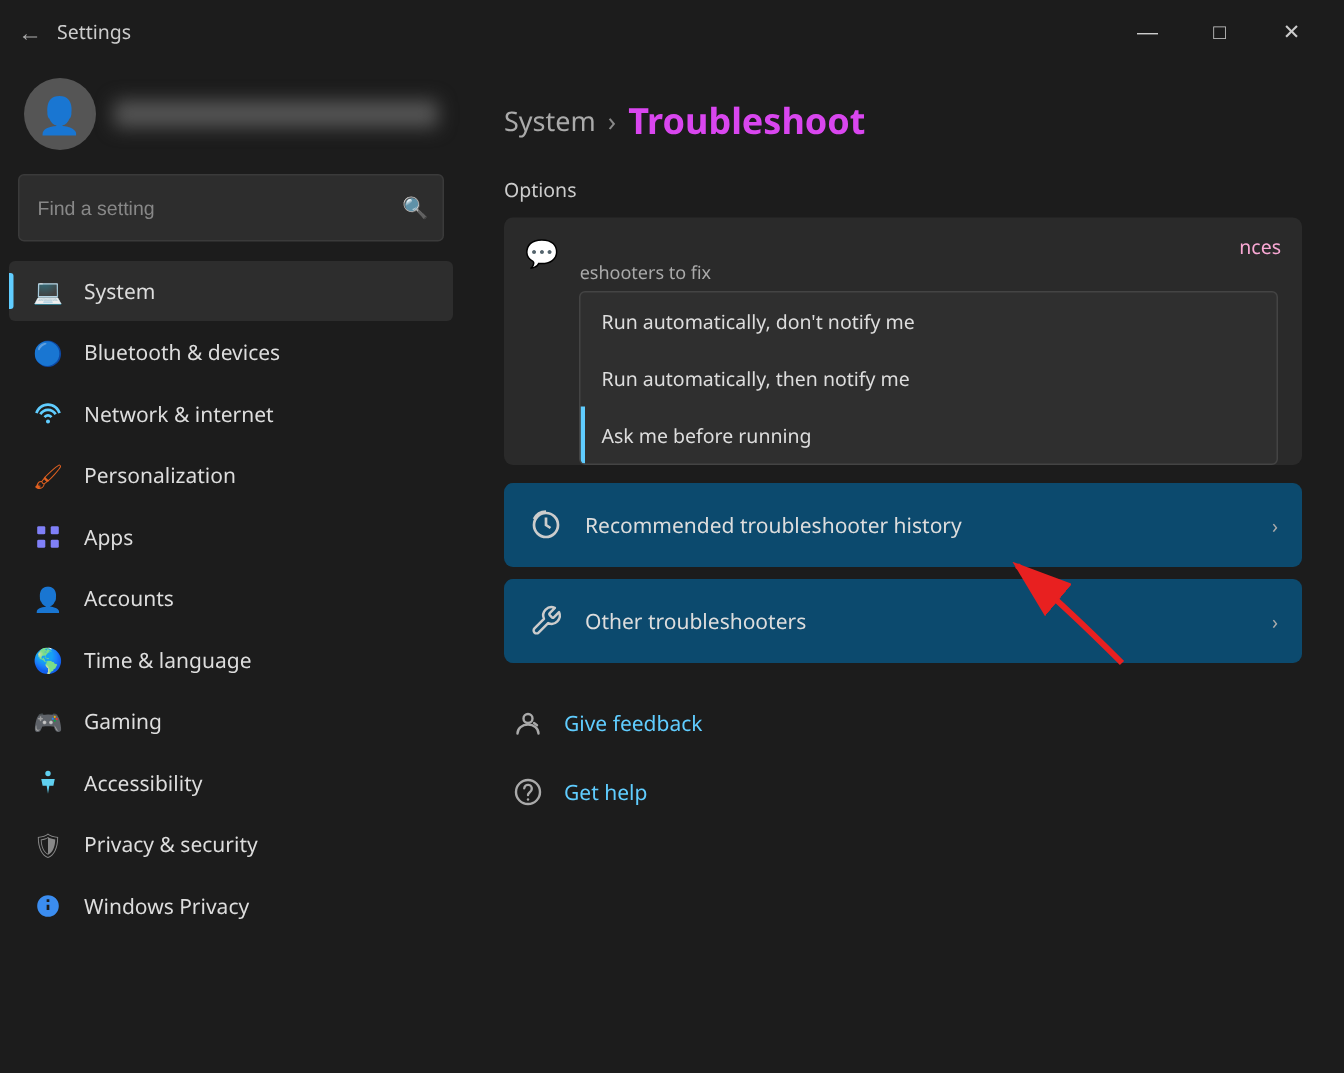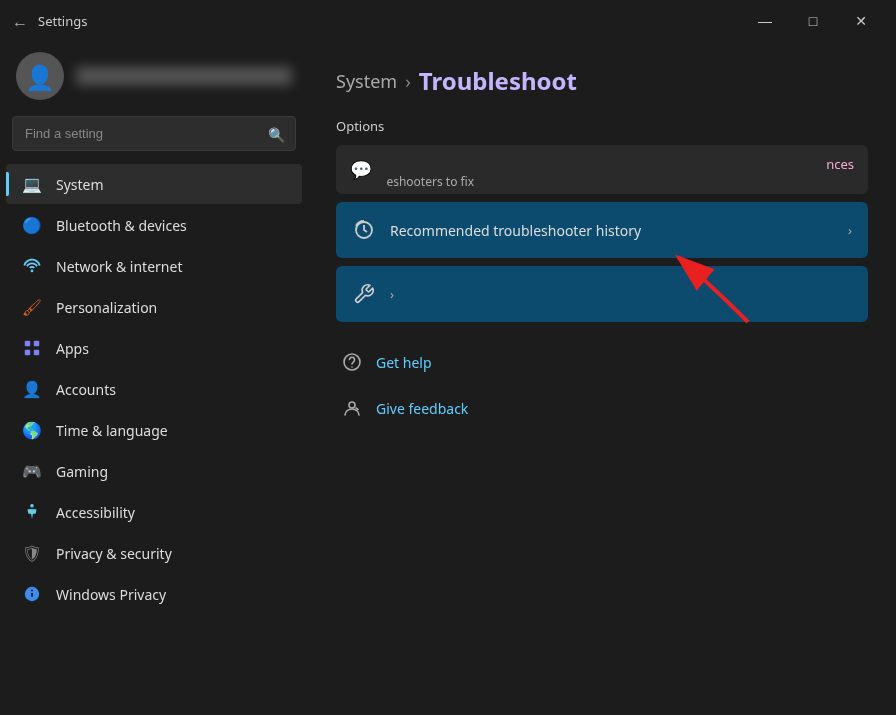--- a/index.html
+++ b/index.html
@@ -97,21 +97,21 @@
       filter: blur(6px);
     }
 
     
     .search-container {
       margin: 0 12px 8px 12px;
       position: relative;
     }
     .search-input {
       width: 100%;
-      height: 35px;
+      height: 45px;
       background: #2d2d2d;
       border: 1px solid #3a3a3a;
       border-radius: 4px;
       padding: 0 36px 0 12px;
       color: #ccc;
       font-size: 13px;
       outline: none;
     }
     .search-input::placeholder { color: #888; }
     .search-icon-wrap {
@@ -195,21 +195,21 @@
       color: #aaa;
       cursor: pointer;
     }
     .breadcrumb-separator {
       font-size: 18px;
       color: #888;
     }
     .breadcrumb-current {
       font-size: 24px;
       font-weight: 700;
-      color: #c4b5fd;
+      color: #d946ef;
     }
 
     
     .options-label {
       font-size: 13px;
       color: #ccc;
       margin-bottom: 10px;
     }
 
     
@@ -427,20 +427,31 @@
 
           <div style="display:flex; justify-content:flex-end;">
             <span style="font-size:13px; color:#f9a8d4;">nces</span>
           </div>
           <div style="display:flex; justify-content:flex-start;">
             <span style="font-size:12px; color:#aaa;">eshooters to fix</span>
           </div>
         </div>
       </div>
 
+      <div class="dropdown-popup">
+        <div class="dropdown-option">
+          <span>Run automatically, don't notify me</span>
+        </div>
+        <div class="dropdown-option">
+          <span>Run automatically, then notify me</span>
+        </div>
+        <div class="dropdown-option selected">
+          <span>Ask me before running</span>
+        </div>
+      </div>
     </div>
 
     <div class="setting-row">
       <span class="setting-row-icon">
         <svg width="22" height="22" viewBox="0 0 22 22" fill="none" stroke="#ccc" stroke-width="1.8">
           <circle cx="11" cy="11" r="8"></circle>
           <polyline points="11,6 11,11 14,13"></polyline>
           <path d="M3 7 A9 9 0 0 1 11 2" stroke="#ccc" stroke-width="1.8" fill="none" marker-end="url(#arr)"></path>
         </svg>
       </span>
@@ -448,50 +459,51 @@
       <span class="setting-row-chevron">›</span>
     </div>
 
     <div style="position:relative;">
       <div class="setting-row">
         <span class="setting-row-icon">
           <svg width="22" height="22" viewBox="0 0 24 24" fill="none" stroke="#ccc" stroke-width="1.8" stroke-linecap="round" stroke-linejoin="round">
             <path d="M14.7 6.3a1 1 0 0 0 0 1.4l1.6 1.6a1 1 0 0 0 1.4 0l3.77-3.77a6 6 0 0 1-7.94 7.94l-6.91 6.91a2.12 2.12 0 0 1-3-3l6.91-6.91a6 6 0 0 1 7.94-7.94l-3.76 3.76z"></path>
           </svg>
         </span>
+        <span class="setting-row-label">Other troubleshooters</span>
         <span class="setting-row-chevron">›</span>
       </div>
 
       <svg class="annotation-arrow" width="140" height="90" style="position:absolute; bottom:-10px; right:80px; pointer-events:none;">
         <defs>
           <marker id="redArrowHead" markerWidth="10" markerHeight="7" refX="9" refY="3.5" orient="auto">
             <polygon points="0 0, 10 3.5, 0 7" fill="#e82020"></polygon>
           </marker>
         </defs>
         <path d="M 100 80 Q 60 40 30 15" stroke="#e82020" stroke-width="4" fill="none" marker-end="url(#redArrowHead)"></path>
       </svg>
     </div>
 
     <div class="bottom-links">
       <div class="bottom-link">
         <span class="bottom-link-icon">
           <svg width="20" height="20" viewBox="0 0 20 20" fill="none" stroke="#aaa" stroke-width="1.6">
+            <circle cx="10" cy="7" r="3"></circle>
+            <path d="M3 17c0-3.3 3.1-6 7-6s7 2.7 7 6" stroke-linecap="round"></path>
+            <path d="M14 10l2 1.5" stroke-linecap="round"></path>
+          </svg>
+        </span>
+        <span style="color:#60cdff;">Give feedback</span>
+      </div>
+      <div class="bottom-link">
+        <span class="bottom-link-icon">
+          <svg width="20" height="20" viewBox="0 0 20 20" fill="none" stroke="#aaa" stroke-width="1.6">
             <circle cx="10" cy="10" r="8"></circle>
             <path d="M7.5 7.5a2.5 2.5 0 015 .5c0 2-2.5 2.5-2.5 4" stroke-linecap="round"></path>
             <circle cx="10" cy="15" r="0.8" fill="#aaa" stroke="none"></circle>
           </svg>
         </span>
         <span style="color:#60cdff;">Get help</span>
       </div>
-      <div class="bottom-link">
-        <span class="bottom-link-icon">
-          <svg width="20" height="20" viewBox="0 0 20 20" fill="none" stroke="#aaa" stroke-width="1.6">
-            <circle cx="10" cy="7" r="3"></circle>
-            <path d="M3 17c0-3.3 3.1-6 7-6s7 2.7 7 6" stroke-linecap="round"></path>
-            <path d="M14 10l2 1.5" stroke-linecap="round"></path>
-          </svg>
-        </span>
-        <span style="color:#60cdff;">Give feedback</span>
-      </div>
     </div>
 
   </div>
 </div>
 
 </body></html>

